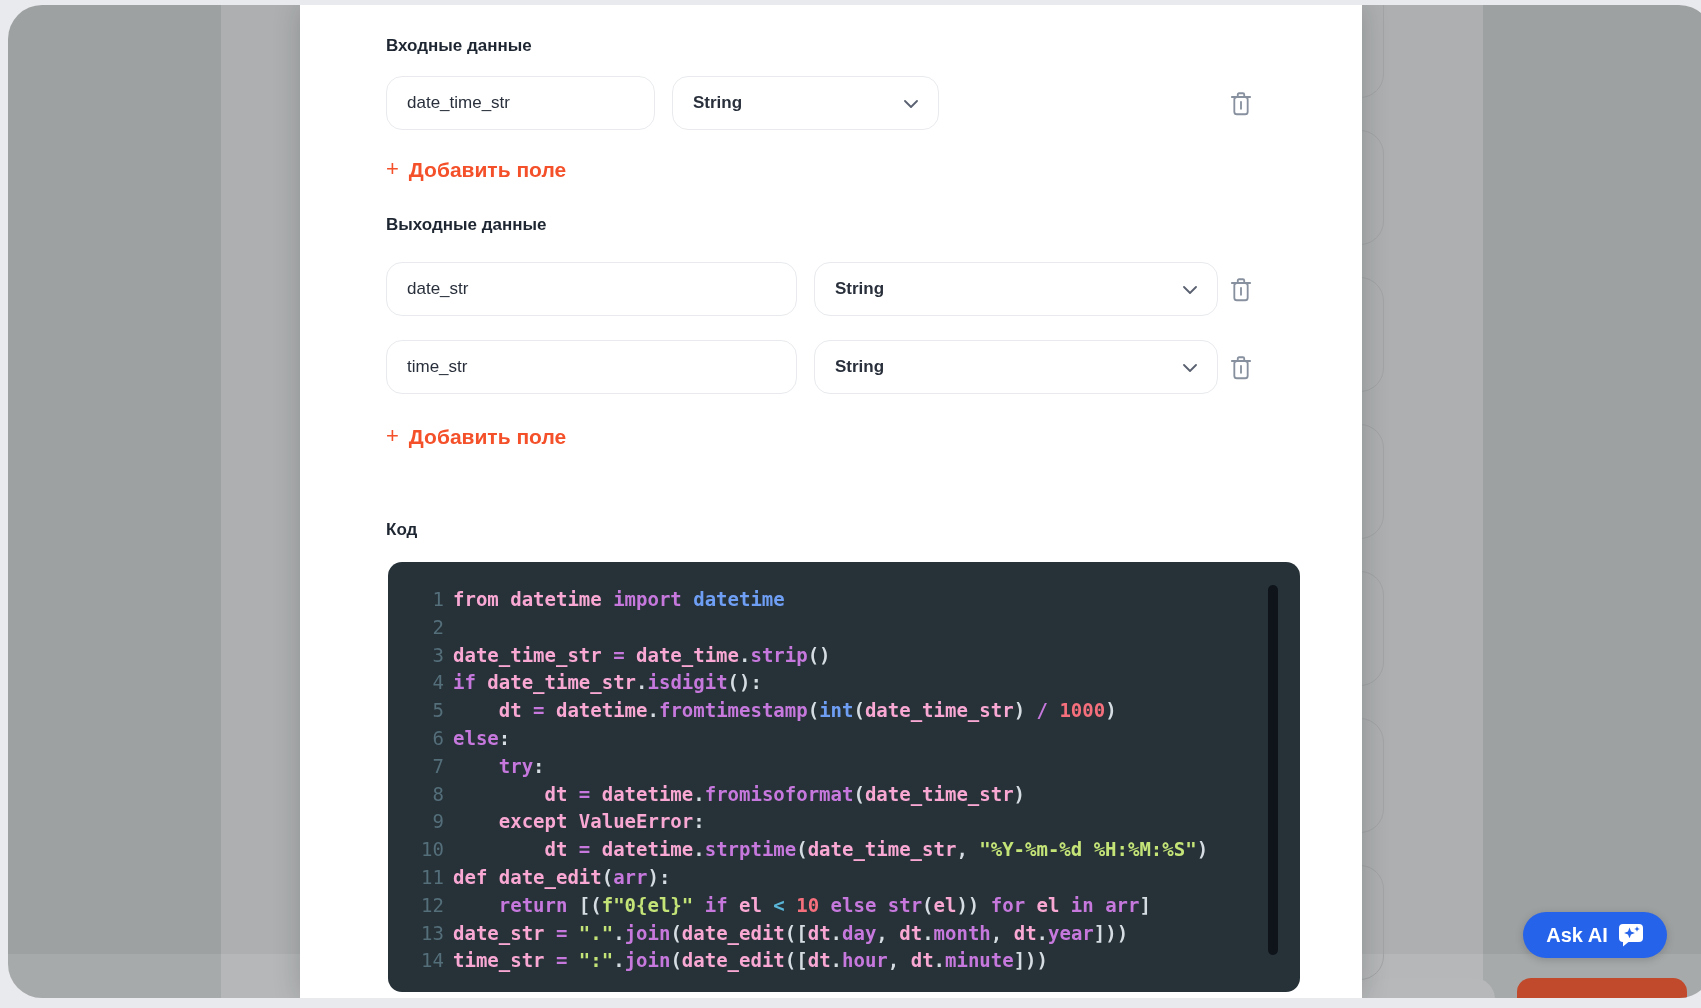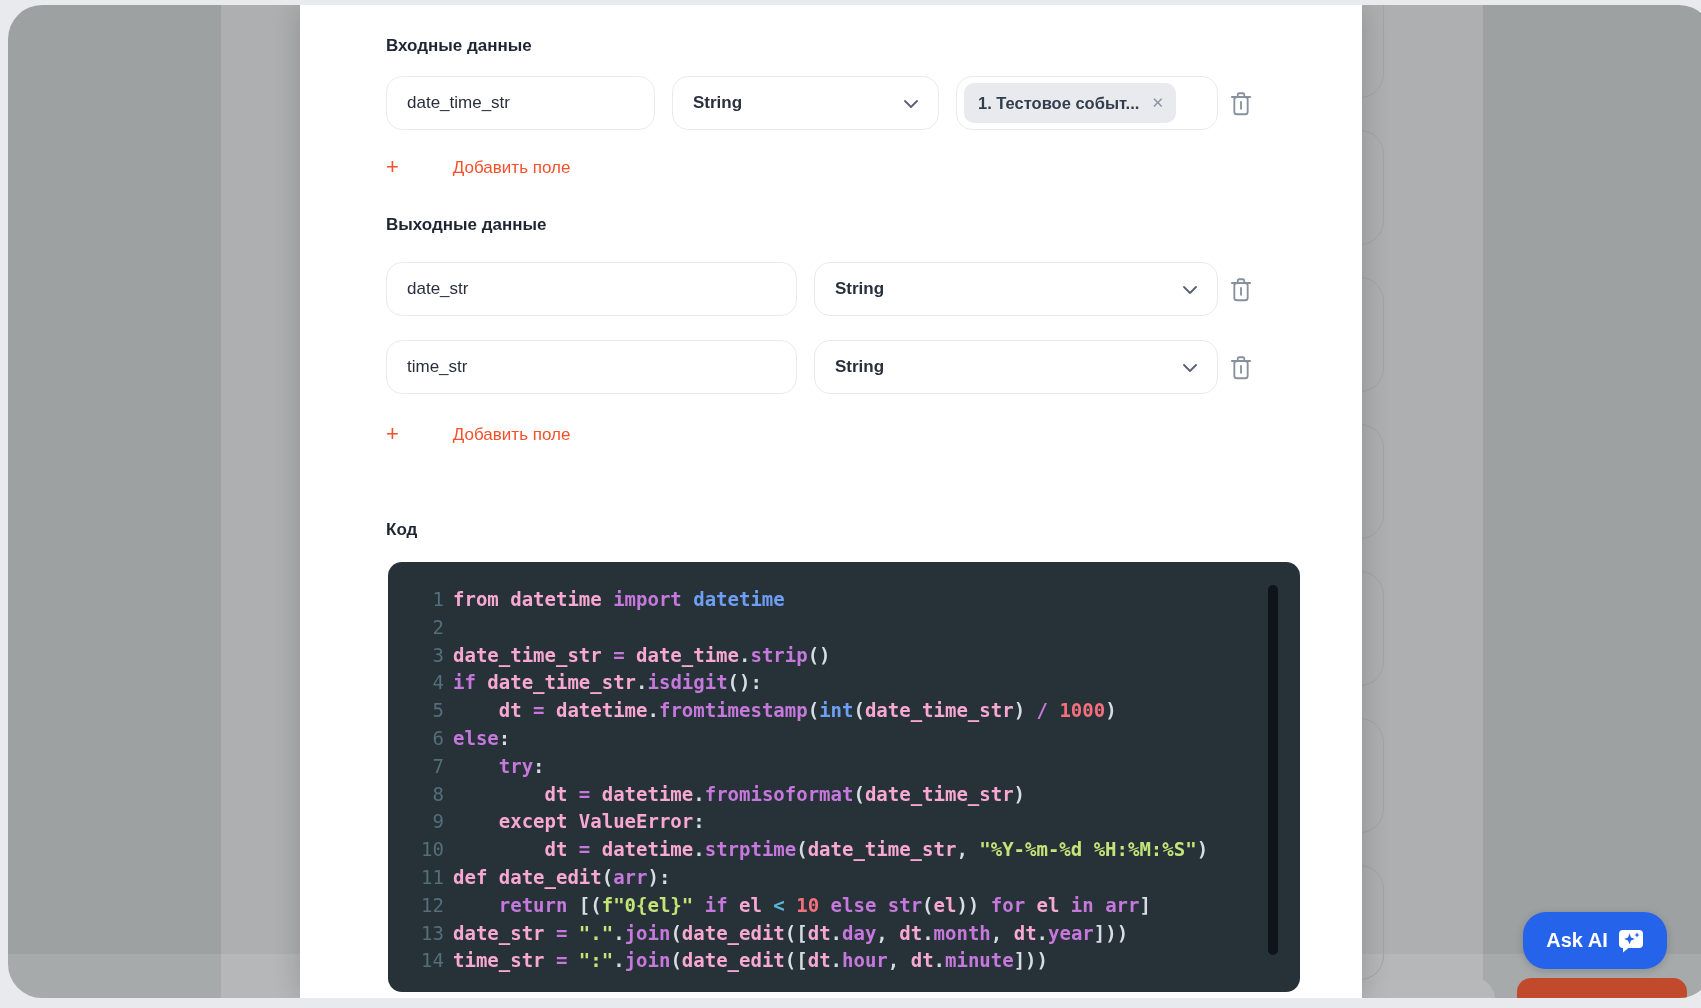--- a/index.html
+++ b/index.html
@@ -19,37 +19,37 @@
   .sel{cursor:pointer;}
   .sel .sel-val{position:absolute;left:20px;top:0;line-height:51px;font-size:17px;color:#29303b;font-weight:bold;}
   .sel .chev{position:absolute;right:20px;top:23px;}
   .tagbox{position:absolute;height:54px;border:1.5px solid #e8eaed;border-radius:16px;background:#fff;box-sizing:border-box;}
   .tagpill{position:absolute;left:7px;top:6px;height:40px;border-radius:10px;background:#e8eaee;display:flex;align-items:center;padding:0 12px 0 14px;box-sizing:border-box;}
   .tagpill .tag-txt{font-size:16.5px;font-weight:600;color:#323d4d;white-space:nowrap;}
   .tagpill .tag-x{font-size:15px;color:#8b95a5;margin-left:12px;cursor:pointer;}
   .trash{position:absolute;left:928px;width:26px;height:28px;cursor:pointer;}
   .addlink{position:absolute;left:86px;display:flex;align-items:center;gap:10px;color:#f4502a;cursor:pointer;}
   .addlink .plus{font-size:22px;font-weight:400;line-height:22px;margin-top:-2px;}
-  .addlink .addtxt{font-size:17px;font-weight:400;margin-left:44px;}
+  .addlink .addtxt{font-size:21px;font-weight:700;}
 
   .editor{position:absolute;left:88px;top:557px;width:912px;height:430px;background:#263238;border-radius:14px;overflow:hidden;}
   .code{position:absolute;left:0;top:24px;width:100%;font-family:"DejaVu Sans Mono",monospace;font-size:19px;line-height:27.8px;white-space:pre;}
   .cl{height:27.8px;}
   .ln{display:inline-block;width:56px;text-align:right;color:#546e7a;font-weight:400;}
   .ct{font-weight:700;margin-left:9px;}
   .tk-r{color:#f9a8d4;}
   .tk-p{color:#c678dd;margin-top:24px;}
   .tk-b{color:#6f9ff5;}
   .tk-g{color:#c5e478;}
   .tk-n{color:#f5707c;}
   .tk-w{color:#d5dde2;}
   .tk-c{color:#5ab6d8;}
   .scrollbar{position:absolute;right:22px;top:23px;width:10px;height:370px;border-radius:5px;background:#0e141a;}
 
-  .askai{position:absolute;left:1515px;top:907px;width:144px;height:57px;border-radius:23px;background:#2563eb;display:flex;align-items:center;justify-content:center;gap:10px;cursor:pointer;box-shadow:0 2px 8px rgba(0,0,0,.18);}
+  .askai{position:absolute;left:1515px;top:907px;width:144px;height:46px;border-radius:23px;background:#2563eb;display:flex;align-items:center;justify-content:center;gap:10px;cursor:pointer;box-shadow:0 2px 8px rgba(0,0,0,.18);}
   .askai .askai-txt{color:#fff;font-size:20px;font-weight:600;}
 </style>
 </head>
 <body>
 
 <div class="stage">
   <div class="screen">
 
     <div class="dim-panel"></div>
     <div class="dim-footer"></div>
@@ -70,26 +70,20 @@
       <div class="sec-label" style="top:31px;">Входные данные</div>
 
       <div class="fld" style="left:86px;top:71px;width:269px;">
         <input readonly="" value="date_time_str" style="">
       </div>
       <div class="fld sel" style="left:372px;top:71px;width:267px;">
         <span class="sel-val">String</span>
         <svg class="chev" width="14" height="9" viewBox="0 0 14 9">
             <polyline points="1,1 7,7 13,1" fill="none" stroke="#596170" stroke-width="1.8" stroke-linecap="round" stroke-linejoin="round"></polyline>
           </svg>
-      </div>
-      <div class="tagbox" style="left:656px;top:71px;width:262px;">
-        <div class="tagpill">
-          <span class="tag-txt">1. Тестовое событ...</span>
-          <span class="tag-x">✕</span>
-        </div>
       </div>
       <svg class="trash" style="top:85px;" viewBox="0 0 24 26" fill="none" stroke="#87909e" stroke-width="1.7" stroke-linecap="round" stroke-linejoin="round">
         <path d="M3.5 6.5h17"></path>
           <path d="M9 6.5V4.2c0-.7.5-1.2 1.2-1.2h3.6c.7 0 1.2.5 1.2 1.2v2.3"></path>
         <rect x="5.8" y="6.5" width="12.4" height="16" rx="2.4"></rect>
           <path d="M12 11v6.5"></path>
       </svg>
 
       <div class="addlink" style="top:153px;">
         <span class="plus">+</span>

